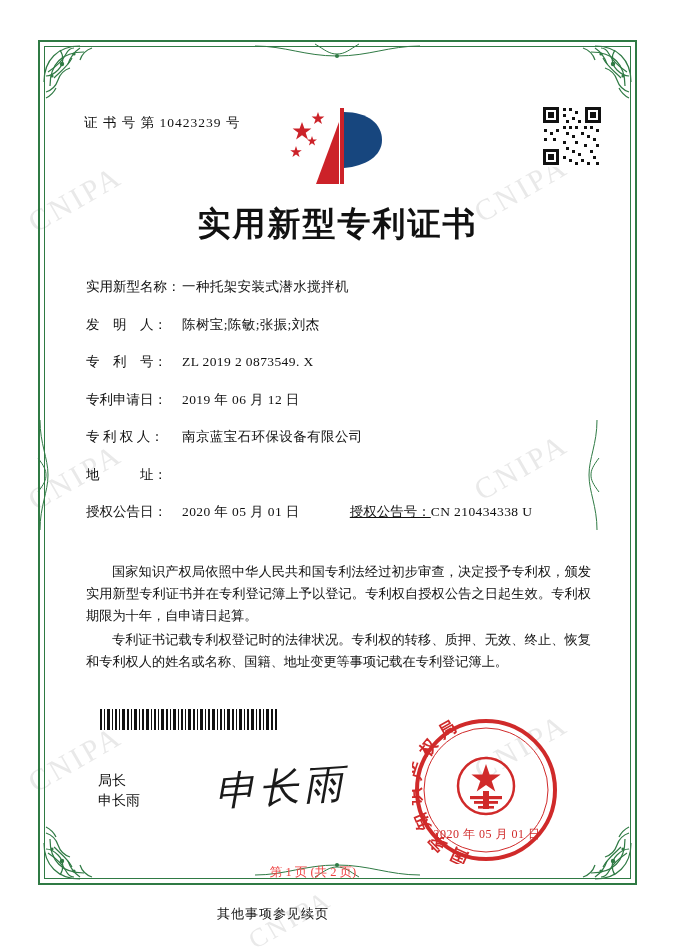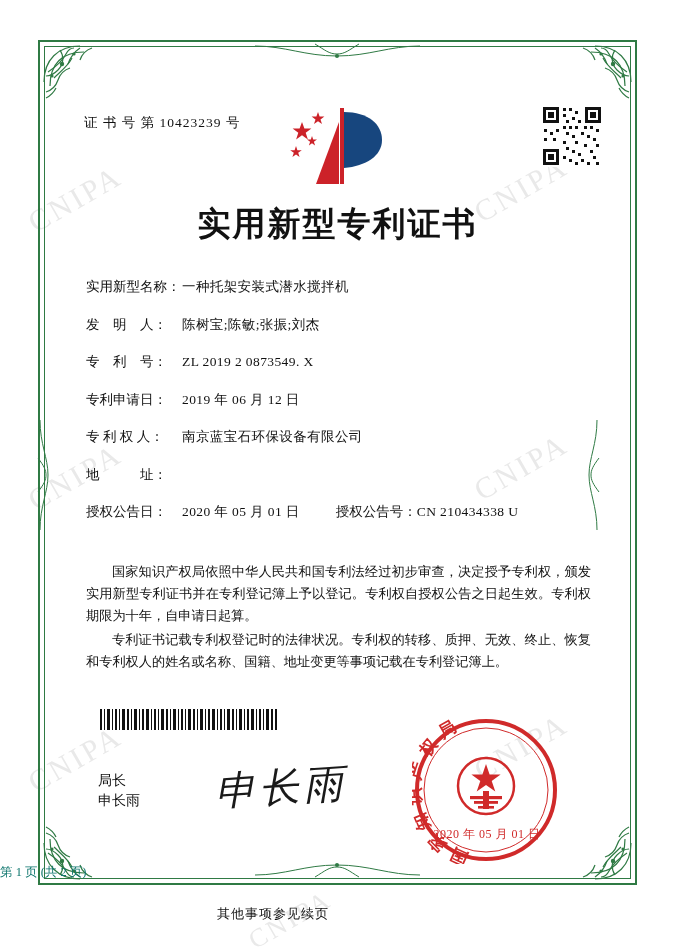--- a/index.html
+++ b/index.html
@@ -131,22 +131,23 @@
   }
   .f-label {
     width: 96px;
     flex: 0 0 96px;
     letter-spacing: 0px;
   }
   .f-value {
     letter-spacing: 0.4px;
   }
   .f-label2 {
-    margin-left: 36px;
+    margin-left: 50px;
     flex: 0 0 auto;
+    text-decoration: underline;
   }
 
   
   .body-text {
     position: absolute;
     left: 86px; top: 561px;
     width: 505px;
     font-family: "Liberation Serif", serif;
     font-size: 13.2px;
     line-height: 22px;
@@ -200,24 +201,24 @@
     font-family: "Liberation Serif", serif;
     font-size: 12px;
     letter-spacing: 0.5px;
   }
 
   
   .page-num {
     position: absolute;
     left: 0; top: 864px;
     width: 626px;
-    text-align: left;
+    text-align: center;
     font-family: "Liberation Serif", serif;
     font-size: 12.5px;
-    color: #0f766e;
+    color: #ef4444;
   }
   .footer-note {
     position: absolute;
     left: 0; top: 905px;
     width: 546px;
     text-align: center;
     font-family: "Liberation Serif", serif;
     font-size: 13px;
     color: #111;
     letter-spacing: 1px;

